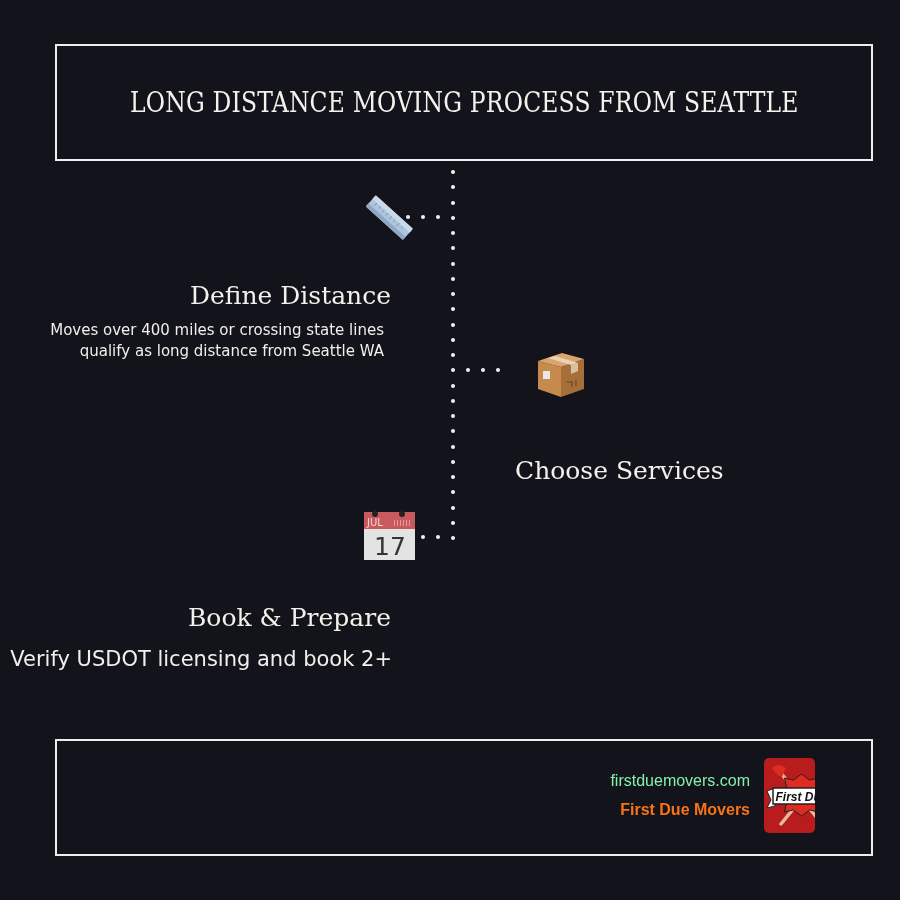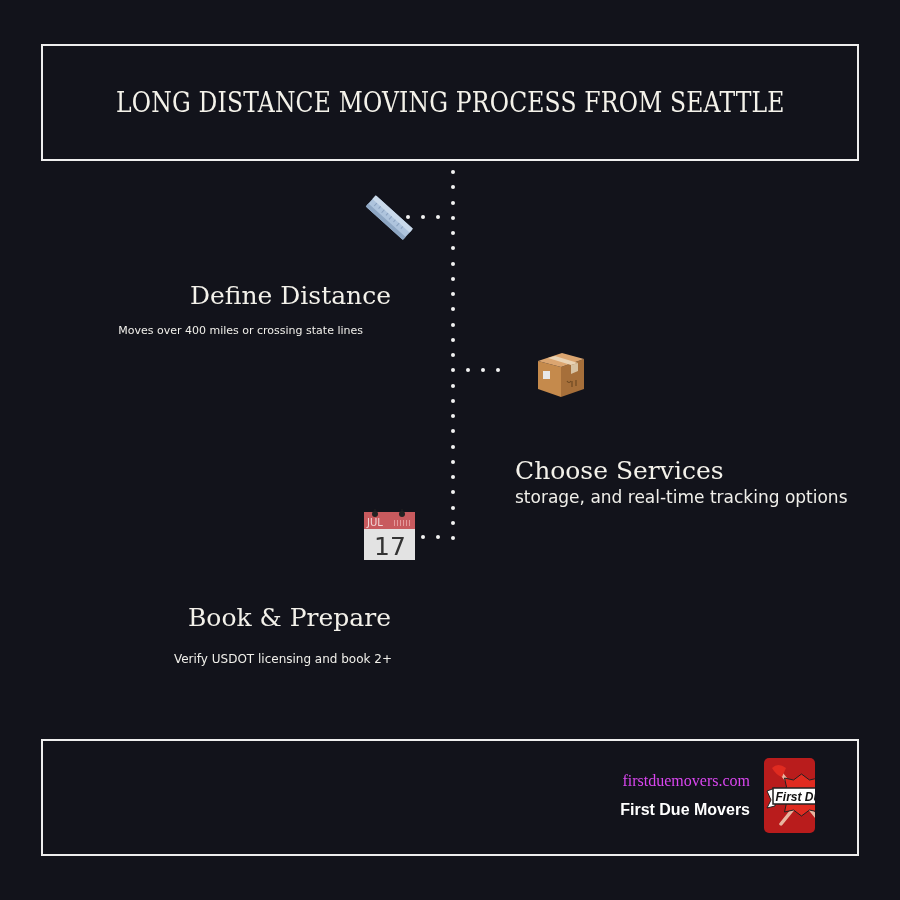--- a/index.html
+++ b/index.html
@@ -6,21 +6,21 @@
     body {
       width: 900px; height: 900px;
       background: #12131b;
       position: relative;
       overflow: hidden;
       font-family: "DejaVu Sans", sans-serif;
       color: #f3f1ea;
     }
     .box {
       position: absolute;
-      left: 41px; width: 818px;
+      left: 55px; width: 818px;
       border: 2px solid #eeeeee;
       box-sizing: border-box;
     }
     .title-box { top: 44px; height: 117px; display: flex; align-items: center; justify-content: center; }
     .title {
       font-family: "DejaVu Serif", serif;
       font-size: 27px;
       letter-spacing: 0.2px;
       color: #f4f2ea;
       font-weight: normal;
@@ -47,27 +47,27 @@
       position: absolute;
       font-family: "DejaVu Sans", sans-serif;
       color: #f0efea;
       white-space: nowrap;
     }
     .step-desc.right { text-align: right; }
     .step-desc div { display: block; }
     .icon { position: absolute; margin-left: 20px; }
     .footer-url {
       position: absolute; right: 150px; top: 772px;
-      font-family: Liberation Serif, serif;
-      font-size: 16px; color: #d946ef; text-align: right;
+      font-family: Liberation Sans, sans-serif;
+      font-size: 16px; color: #86efac; text-align: right;
     }
     .footer-brand {
       position: absolute; right: 150px; top: 801px;
       font-family: "Liberation Sans", sans-serif;
-      font-size: 16px; font-weight: bold; color: #ffffff; text-align: right;
+      font-size: 16px; font-weight: bold; color: #f97316; text-align: right;
     }
     .logo {
       position: absolute; left: 764px; top: 758px;
       width: 51px; height: 75px;
       background: #b91c1c; border-radius: 5px;
       overflow: hidden;
     }
   </style>
 </head>
 <body>
@@ -126,42 +126,42 @@
           <line x1="23" y1="23" x2="23" y2="26"></line>
         <line x1="28" y1="23" x2="28" y2="27"></line>
           <line x1="33" y1="23" x2="33" y2="26"></line>
         <line x1="38" y1="23" x2="38" y2="27"></line>
           <line x1="43" y1="23" x2="43" y2="26"></line>
       </g>
     </g>
   </svg>
 </div>
 <div class="step-title right" style="right:509px; top:281px;">Define Distance</div>
-<div class="step-desc right" style="right:537px; top:320px; font-size:11px; line-height:21px;">
+<div class="step-desc right" style="right:516px; top:320px; font-size:15px; line-height:21px;">
   <div>Moves over 400 miles or crossing state lines</div>
+  <div>qualify as long distance from Seattle WA</div>
 </div>
 
 <div class="icon" style="left:515px; top:347px; width:52px; height:52px;">
   <svg width="52" height="52" viewBox="0 0 52 52">
     <polygon points="3,14 26,20 26,50 3,42" fill="#c58a4c"></polygon>
     <polygon points="26,20 49,12 49,42 26,50" fill="#a66f3a"></polygon>
     <polygon points="3,14 27,6 49,12 26,20" fill="#dba570"></polygon>
     <polygon points="13,11 20,9 43,16 36,18" fill="#e9d3b5"></polygon>
     <polygon points="36,18 43,16 43,24 36,27" fill="#d8c2a2"></polygon>
     <rect x="8" y="24" width="7" height="8" fill="#e8e8e8"></rect>
     <g stroke="#6d4822" stroke-width="1.2" fill="none">
       <line x1="37" y1="34" x2="37" y2="40"></line>
         <line x1="41" y1="33" x2="41" y2="39"></line>
       <path d="M32 34 q2 3 4 0"></path>
     </g>
   </svg>
 </div>
 <div class="step-title" style="left:515px; top:456px;">Choose Services</div>
 <div class="step-desc" style="left:515px; top:485px; font-size:17px; line-height:24px;">
-  <div>storage, and real-time tracking options</div>
 </div>
 
 <div class="icon" style="left:344px; top:509px; width:52px; height:52px;">
   <svg width="52" height="52" viewBox="0 0 52 52">
     <rect x="0" y="3" width="51" height="48" fill="#e3e3e3"></rect>
     <rect x="0" y="3" width="51" height="17" fill="#c85a5e"></rect>
     <circle cx="11" cy="5" r="3" fill="#222"></circle>
     <circle cx="38" cy="5" r="3" fill="#222"></circle>
     <line x1="11" y1="0" x2="11" y2="5" stroke="#222" stroke-width="1"></line>
     <line x1="38" y1="0" x2="38" y2="5" stroke="#222" stroke-width="1"></line>
@@ -171,21 +171,21 @@
         <rect x="33" y="11" width="1" height="6"></rect>
         <rect x="36" y="11" width="1" height="6"></rect>
         <rect x="39" y="11" width="1" height="6"></rect>
         <rect x="42" y="11" width="1" height="6"></rect>
         <rect x="45" y="11" width="1" height="6"></rect>
       </g>
     <text x="10" y="46" font-family="DejaVu Sans, sans-serif" font-size="25" fill="#333">17</text>
   </svg>
 </div>
 <div class="step-title right" style="right:509px; top:603px;">Book &amp; Prepare</div>
-<div class="step-desc right" style="right:508px; top:647px; font-size:12px; line-height:25px;">
+<div class="step-desc right" style="right:508px; top:647px; font-size:21px; line-height:25px;">
   <div>Verify USDOT licensing and book 2+</div>
 </div>
 
 <div class="box footer-box"></div>
 <div class="footer-url">firstduemovers.com</div>
 <div class="footer-brand">First Due Movers</div>
 <div class="logo">
   <svg width="75" height="75" viewBox="0 0 75 75">
 
     <g stroke="#e8b5a0" stroke-width="3.5" stroke-linecap="round">

